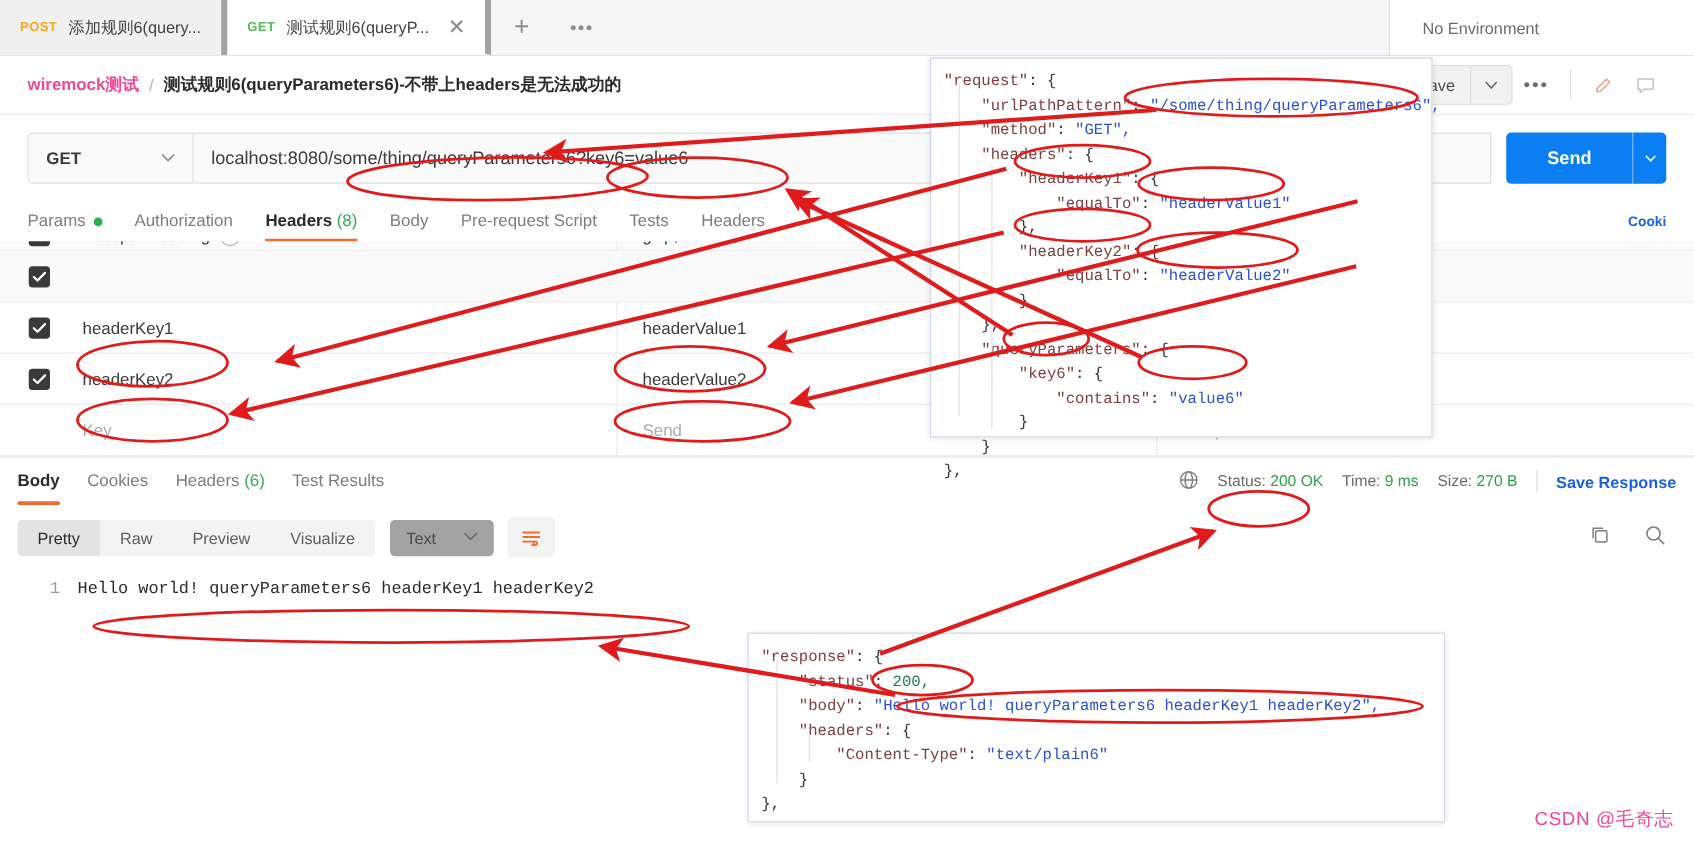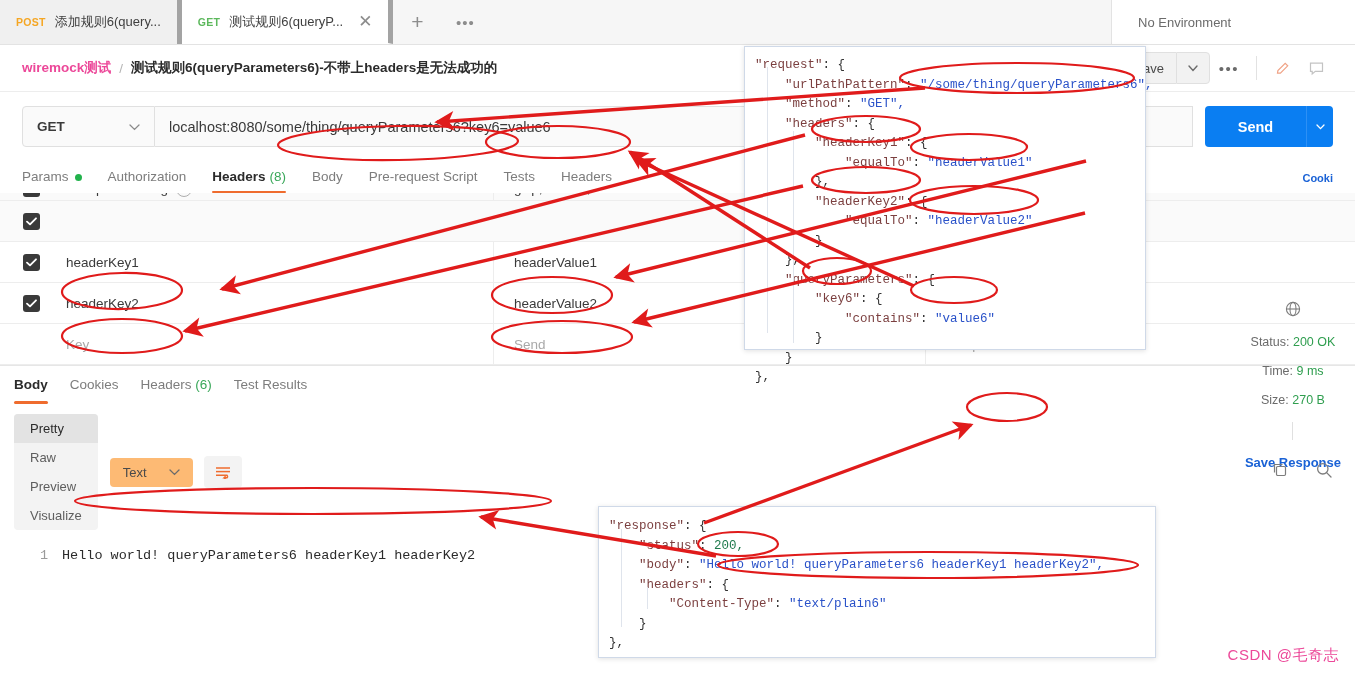--- a/index.html
+++ b/index.html
@@ -74,30 +74,30 @@
   .hd{flex:1;font-size:13.5px;color:#3a3a3a;height:100%;display:flex;align-items:center;padding-left:8px;box-sizing:border-box;}
   .ph{color:#a9a9a9;}
   .infoi{display:inline-flex;align-items:center;justify-content:center;width:14px;height:14px;border:1px solid #aeaeae;
          border-radius:50%;color:#aeaeae;font-size:9.5px;font-style:italic;margin-left:8px;font-family:"Liberation Serif",serif;}
 
   
   .respbar{display:flex;align-items:center;height:38px;padding:0 14px 0 14px;border-top:1px solid #e6e6e6;background:#fff;}
   .rtb{font-size:13.5px;color:#7d7d7d;margin-right:22px;padding-bottom:2px;cursor:pointer;position:relative;}
   .rtb.sel{color:#2b2b2b;font-weight:600;}
   .rtb.sel:after{content:"";position:absolute;left:0;right:0;bottom:-10px;height:2.5px;background:#ef6c2e;border-radius:2px;}
-  .meta{margin-left:auto;display:flex;align-items:center;gap:15px;font-size:12.5px;color:#6b6b6b;flex-direction:column;}
+  .meta{margin-left:auto;display:flex;align-items:center;gap:15px;font-size:12.5px;color:#6b6b6b;}
   .meta .v{color:#2f9e4f;}
   .metadiv{width:1px;height:18px;background:#e0e0e0;}
   .saveresp{font-size:13px;color:#1a62d6;font-weight:600;cursor:pointer;}
 
   .viewbar{display:flex;align-items:center;padding:10px 14px;gap:0;}
-  .seg{display:flex;background:#f3f3f3;border-radius:4px;overflow:hidden;flex-direction:column;}
+  .seg{display:flex;background:#f3f3f3;border-radius:4px;overflow:hidden;}
   .seg div{font-size:13px;color:#5e5e5e;padding:7px 16px;cursor:pointer;}
   .seg div.on{background:#e3e3e3;color:#2b2b2b;}
-  .fmt{margin-left:12px;background:#fdba74;border-radius:4px;display:flex;align-items:center;gap:22px;padding:7px 13px;cursor:pointer;}
+  .fmt{margin-left:12px;background:#a3a3a3;border-radius:4px;display:flex;align-items:center;gap:22px;padding:7px 13px;cursor:pointer;}
   .fmt span{font-size:13px;color:#4a4a4a;}
   .fmt .c{font-size:10px;color:#6b6b6b;}
   .wrapbtn{margin-left:11px;background:#f3f3f3;border-radius:4px;width:38px;height:32px;display:flex;align-items:center;justify-content:center;cursor:pointer;}
   .viewright{margin-left:auto;display:flex;align-items:center;gap:26px;padding-right:8px;}
 
   .codearea{padding:8px 0 0 0;font-family:"Liberation Mono",monospace;font-size:13.5px;}
   .codeline{display:flex;}
   .lnum{width:62px;text-align:right;padding-right:14px;color:#9b9b9b;box-sizing:border-box;}
   .ctext{color:#2b2b2b;white-space:pre;}
 

